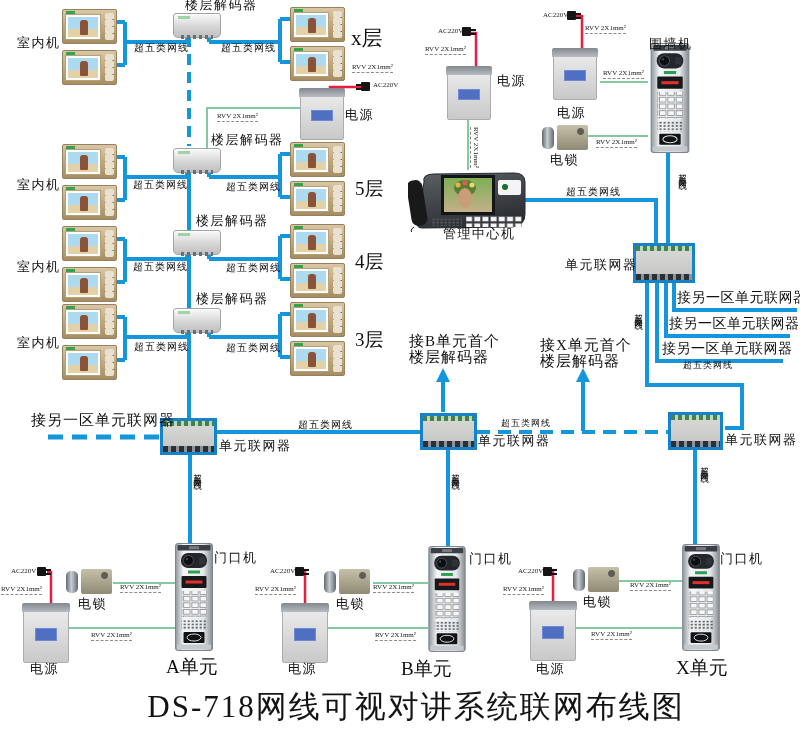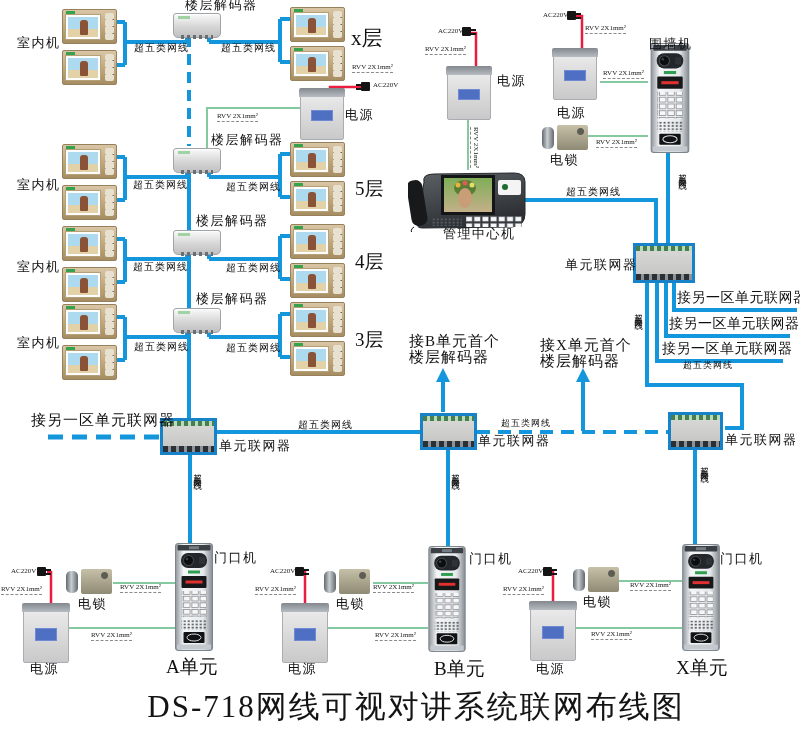--- a/index.html
+++ b/index.html
@@ -395,21 +395,21 @@
       <rect x="6.5" y="33" width="25" height="12" rx="1" fill="#17181a"></rect>
       <rect x="10.5" y="37.5" width="17" height="3" fill="#e03030"></rect>
       <rect x="6.5" y="48" width="25" height="26" fill="url(#pkeys)"></rect>
       <rect x="6.5" y="77" width="25" height="10" fill="url(#pholes)"></rect>
       <rect x="8.5" y="89" width="21" height="11" rx="1" fill="#101214"></rect>
       <ellipse cx="19" cy="94.5" rx="7" ry="3.5" fill="none" stroke="#d8dde0"></ellipse>
       <rect x="2" y="101.5" width="34" height="5" fill="#c3c9ce"></rect>
     </svg>
   </div>
   <div class="lbl s13" style="left:469px;top:552px">门口机</div>
-  <div class="lbl s19" style="left:434px;top:659px">B单元</div>
+  <div class="lbl s19" style="left:401px;top:659px">B单元</div>
 
   <div class="dev" style="left:682px;top:544px">
     <svg width="38" height="107" viewBox="0 0 38 108">
       <rect x="0.5" y="0.5" width="37" height="107" rx="2.5" fill="url(#gpanel)" stroke="#7d858c"></rect>
       <rect x="2.5" y="2" width="33" height="5.5" rx="1" fill="#3b4046"></rect>
       <rect x="14" y="3.2" width="10" height="3" fill="#767c82"></rect>
       <rect x="6" y="10" width="26" height="15" rx="7" fill="#23272c"></rect>
       <circle cx="13.5" cy="17.5" r="5" fill="#0c0e10" stroke="#4a5055"></circle>
       <circle cx="12" cy="16" r="1.2" fill="#3e464d"></circle>
       <rect x="24" y="14" width="6" height="7" fill="#2e3338"></rect>

